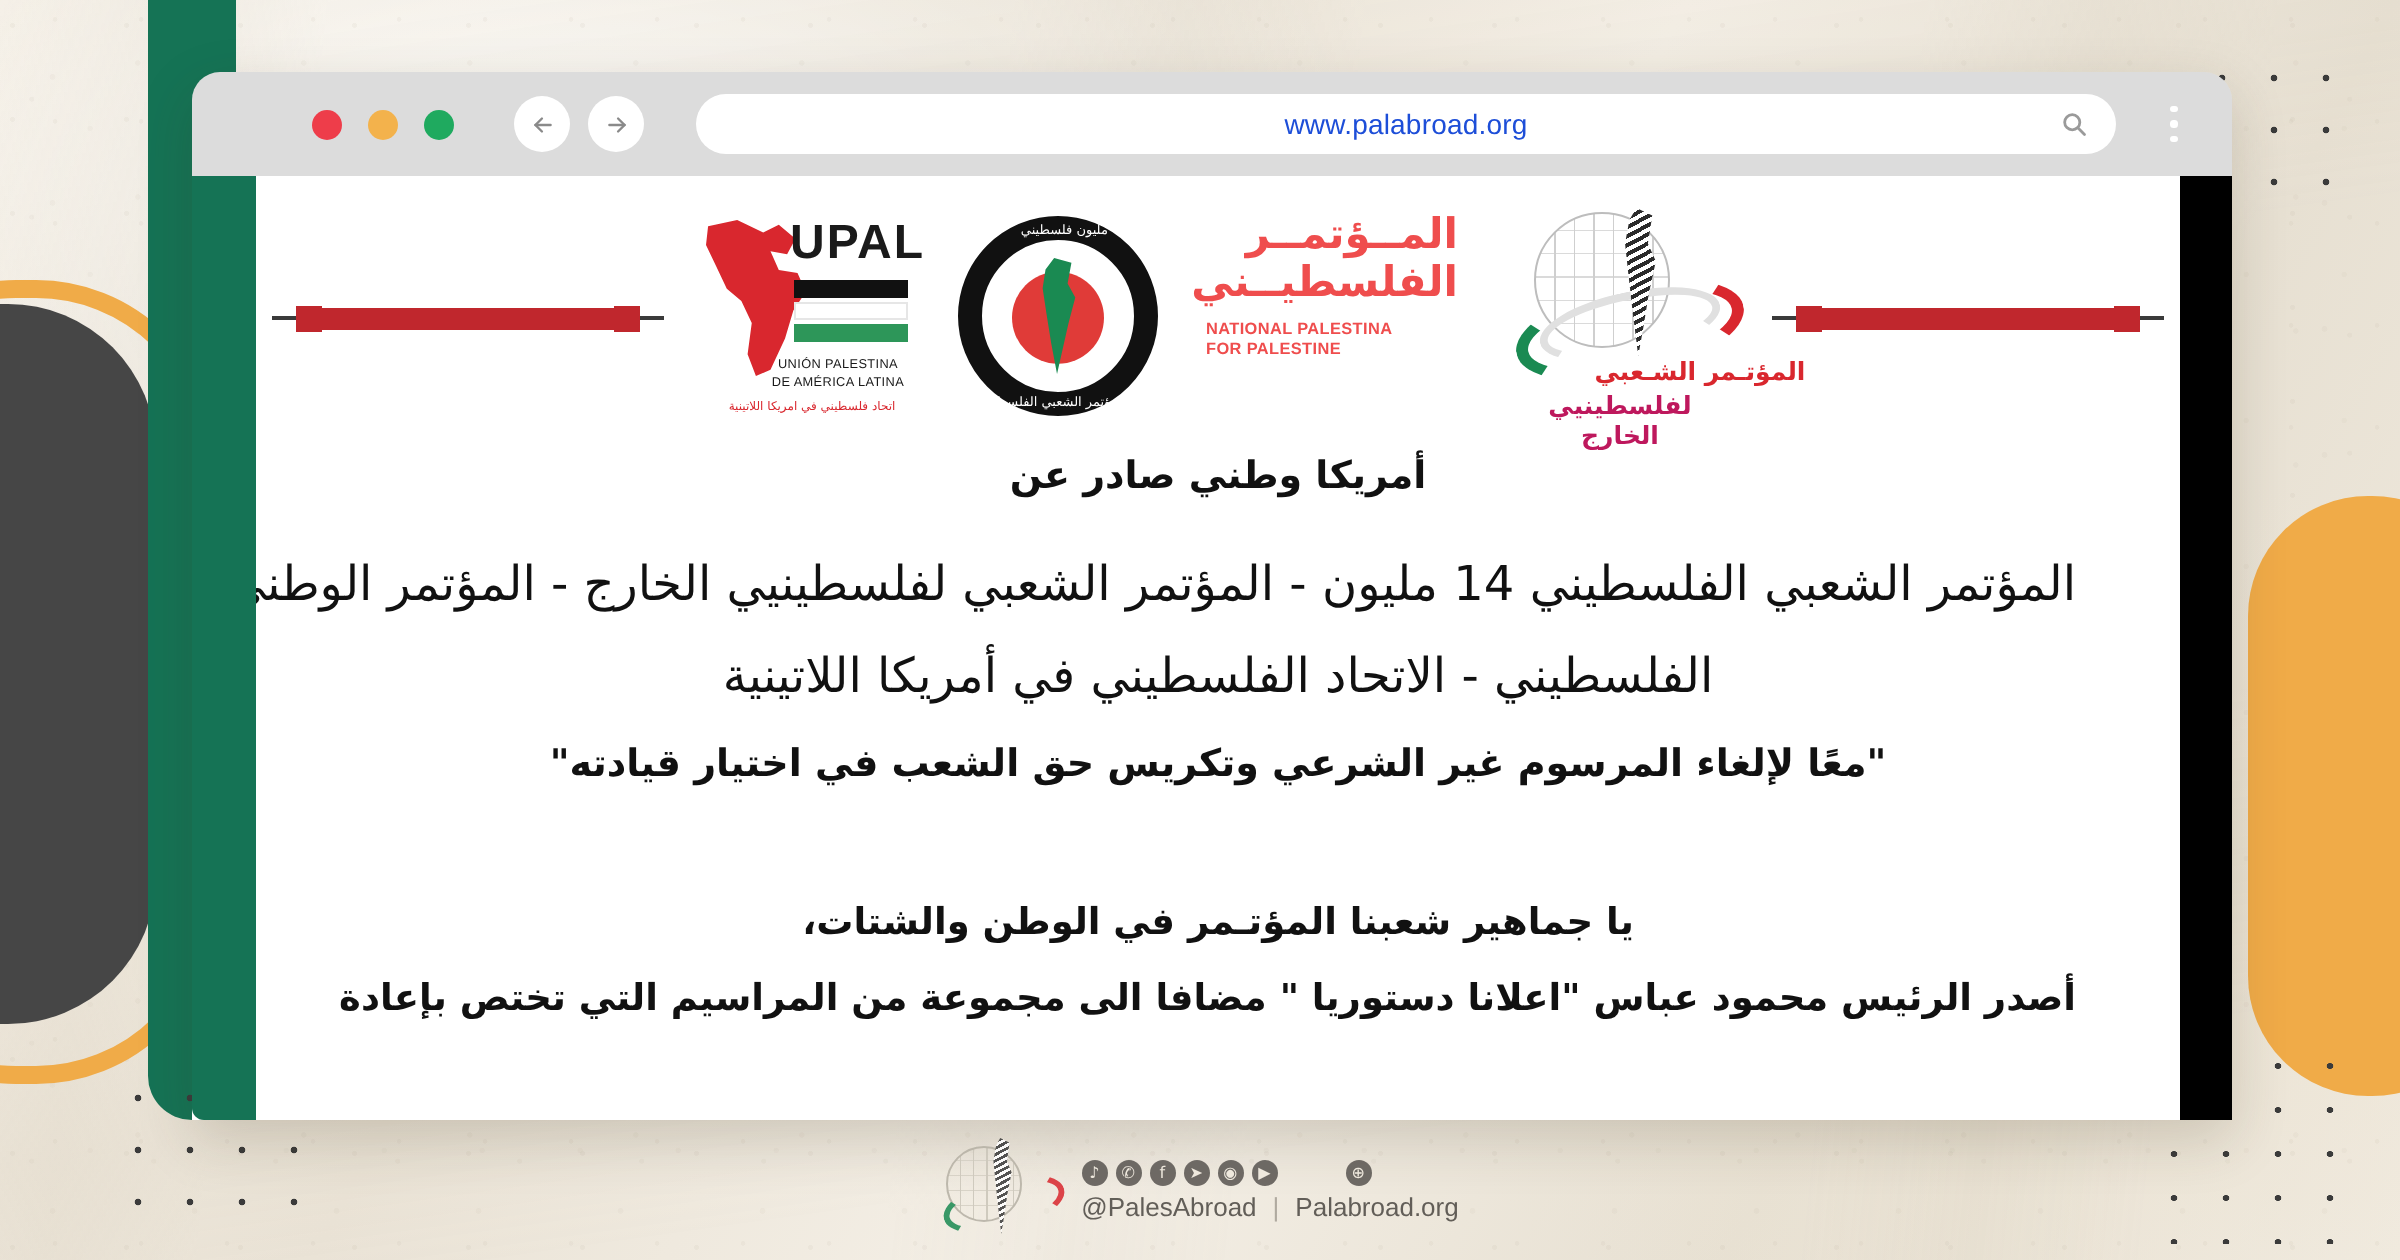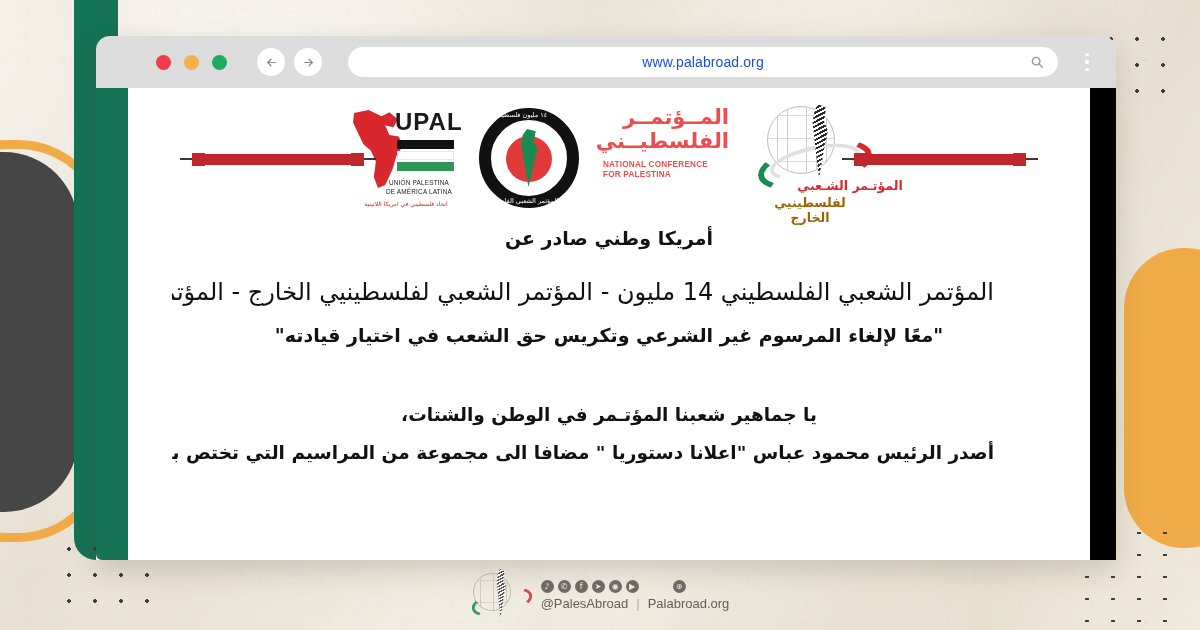--- a/index.html
+++ b/index.html
@@ -164,21 +164,20 @@
     justify-content: center; gap: 4px;
   }
   #kebab i { width: 3.5px; height: 3.5px; border-radius: 50%; background: #fff; display: block; }
 
   
   #page {
     position: relative;
     height: 472px;
     background: #fff;
     display: flex;
-    gap: 44px;
   }
   #page-green-bar {
     width: 32px;
     background: #157355;
     border-radius: 0 0 0 6px;
     flex: 0 0 32px;
   }
   #page-body {
     flex: 1;
     position: relative;
@@ -252,21 +251,21 @@
   }
   #logo-circle .map {
     position: absolute; left: 50%; top: 50%;
     transform: translate(-50%, -50%);
     width: 24px; height: 58px;
     background: #1a8a52;
     clip-path: polygon(42% 0%, 78% 4%, 70% 22%, 86% 34%, 72% 56%, 60% 78%, 48% 100%, 36% 74%, 26% 48%, 18% 26%, 24% 10%);
   }
   #logo-circle .arc-top, #logo-circle .arc-bot {
     position: absolute; left: 0; right: 16px;
-    text-align: center; color: #fff;
+    text-align: right; color: #fff;
     font-size: 6.5px; direction: rtl; letter-spacing: .3px;
   }
   #logo-circle .arc-top { top: 3px; }
   #logo-circle .arc-bot { bottom: 3px; }
 
   
   #logo-nat { width: 126px; height: 106px; text-align: right; direction: rtl; }
   #logo-nat .ar-line {
     color: #ef4d4d; font-weight: 700; font-size: 21px;
     line-height: 1.16; letter-spacing: -.5px;
@@ -314,21 +313,21 @@
     border-bottom-color: transparent;
     transform: rotate(-12deg);
   }
   #logo-globe .t1, #logo-globe .t2 {
     position: absolute; left: 0; width: 114px;
     text-align: center; direction: rtl;
     font-weight: 700; font-size: 12.5px;
     font-family: "DejaVu Sans", sans-serif;
   }
   #logo-globe .t1 { top: 76px; color: #d9272e; margin-left: 40px; }
-  #logo-globe .t2 { top: 93px; color: #a16207; }
+  #logo-globe .t2 { top: 93px; color: #be185d; }
 
   
   .rule {
     position: absolute; top: 63px;
     display: flex; align-items: center;
     height: 16px;
   }
   #rule-left { left: 8px; width: 196px; }
   #rule-right { right: 8px; width: 196px; }
   .rule .thin { flex: 0 0 12px; height: 1.6px; background: #3a3a3a; }
@@ -505,22 +504,22 @@
             <div class="reddot"></div>
             <div class="map"></div>
             <div class="arc-top">١٤ مليون فلسطيني</div>
             <div class="arc-bot">المؤتمر الشعبي الفلسطيني</div>
           </div>
 
           <div class="logo" id="logo-nat">
             <div class="ar-line">المــؤتمــر</div>
             <div class="ar-line">الفلسطيــني</div>
             <div class="en">
-              <span>NATIONAL CONFERENCE</span><br>
-              <span>FOR PALESTINA</span>
+              <span>NATIONAL PALESTINA</span><br>
+              <span>FOR PALESTINE</span>
             </div>
           </div>
 
           <div class="logo" id="logo-globe">
             <div class="globe"></div>
             <div class="swoosh2"></div>
             <div class="swoosh"></div>
             <div class="pal"></div>
             <div class="t1">المؤتـمر الشـعبي</div>
             <div class="t2">لفلسطينيي الخارج</div>
@@ -538,20 +537,21 @@
           <span class="thin"></span>
           <span class="sq"></span>
           <span class="bar"></span>
           <span class="sq"></span>
           <span class="thin"></span>
         </div>
 
         <div id="declaration">
           <div class="head">أمريكا وطني صادر عن</div>
           <div class="block-line">المؤتمر الشعبي الفلسطيني 14 مليون - المؤتمر الشعبي لفلسطينيي الخارج - المؤتمر الوطني</div>
+          <div class="block-line">الفلسطيني - الاتحاد الفلسطيني في أمريكا اللاتينية</div>
           <div class="slogan">"معًا لإلغاء المرسوم غير الشرعي وتكريس حق الشعب في اختيار قيادته"</div>
           <div class="gap"></div>
           <div class="body-line">يا جماهير شعبنا المؤتـمر في الوطن والشتات،</div>
           <div class="body-line">أصدر الرئيس محمود عباس "اعلانا دستوريا " مضافا الى مجموعة من المراسيم التي تختص بإعادة</div>
         </div>
 
       </div>
 
       <div id="page-black-bar"></div>
     </div>

